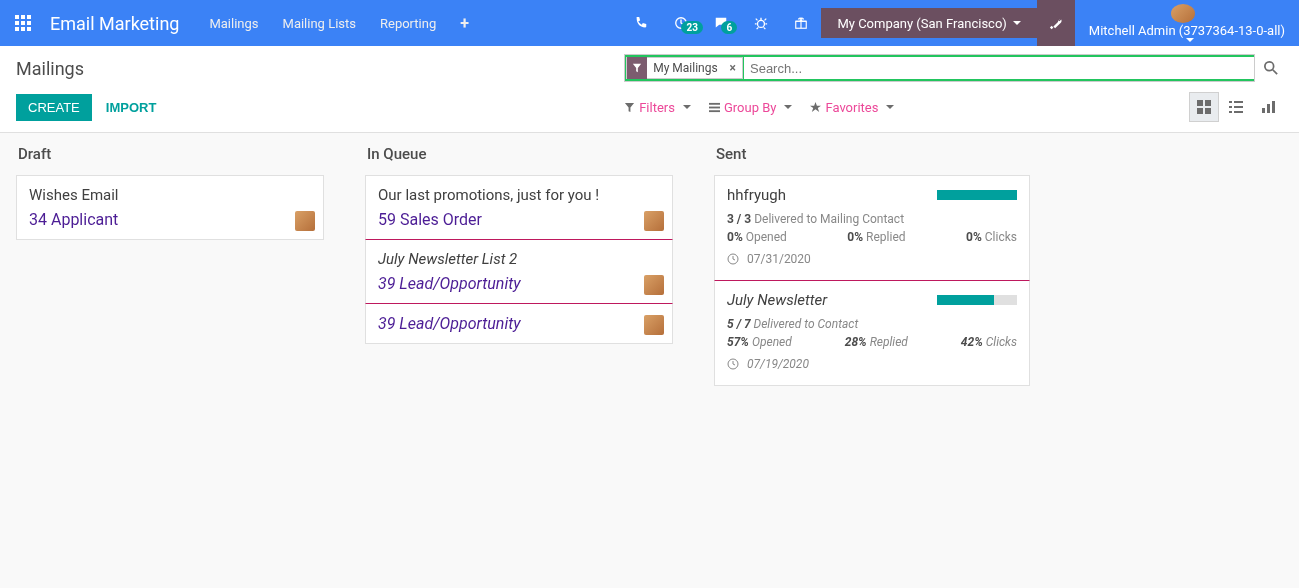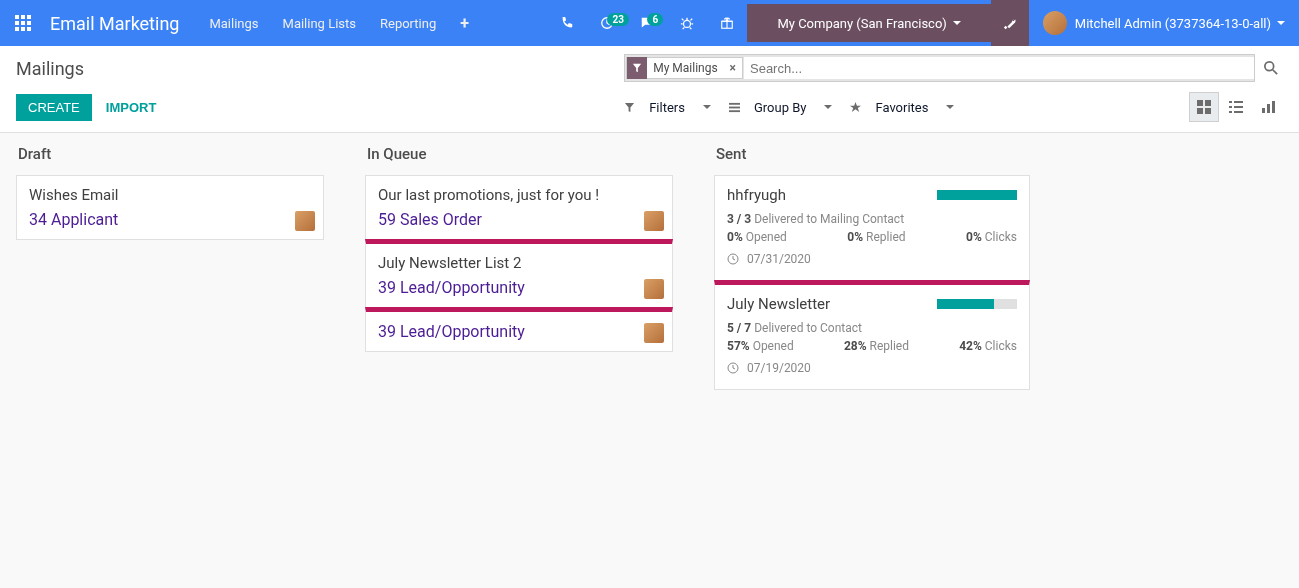--- a/index.html
+++ b/index.html
@@ -8,58 +8,58 @@
   
   .topnav { display: flex; align-items: center; background: #3b82f6; height: 46px; color: #fff; }
   .apps-icon { width: 46px; height: 46px; display: flex; align-items: center; justify-content: center; cursor: pointer; }
   .apps-icon svg { width: 16px; height: 16px; fill: #fff; }
   .app-title { font-size: 18px; font-weight: 400; padding: 0 18px 0 4px; }
   .nav-menu { display: flex; align-items: center; height: 100%; }
   .nav-item { padding: 0 12px; height: 46px; display: flex; align-items: center; cursor: pointer; font-size: 13px; color: #eee; }
   .nav-spacer { flex: 1; }
   .nav-icon-btn { width: 40px; height: 46px; display: flex; align-items: center; justify-content: center; cursor: pointer; position: relative; }
   .nav-icon-btn svg { width: 14px; height: 14px; fill: #fff; }
-  .badge { position: absolute; top: 13px; left: 20px; background: #00a09d; color: #fff; font-size: 10px; border-radius: 8px; padding: 1px 5px; font-weight: bold; }
-  .company-switcher { background: #6b4f60; height: 38px; display: flex; align-items: center; padding: 0 30px; cursor: pointer; font-size: 13px; }
+  .badge { position: absolute; top: 21px; left: 20px; background: #00a09d; color: #fff; font-size: 10px; border-radius: 8px; padding: 1px 5px; font-weight: bold; }
+  .company-switcher { background: #6b4f60; height: 30px; display: flex; align-items: center; padding: 0 16px; cursor: pointer; font-size: 13px; }
   .company-switcher .caret, .user-menu .caret { margin-left: 6px; }
   .icon-btn-dark { background: #6b4f60; width: 38px; height: 46px; display: flex; align-items: center; justify-content: center; cursor: pointer; }
-  .user-menu { display: flex; align-items: center; padding: 4px 14px; height: 46px; cursor: pointer; }
+  .user-menu { display: flex; align-items: center; padding: 4px 14px; height: 46px; cursor: pointer; flex-direction: column; }
   .avatar-sm { width: 24px; height: 24px; border-radius: 50%; background: linear-gradient(135deg,#d9a066,#b56f3a); margin-right: 8px; display:inline-block; }
   .caret { width: 0; height: 0; border-left: 4px solid transparent; border-right: 4px solid transparent; border-top: 4px solid #fff; display:inline-block; }
 
   
   .control-panel { background: #fff; border-bottom: 1px solid #e0e0e0; padding: 8px 16px 10px; }
   .cp-row { display: flex; align-items: center; }
   .cp-row + .cp-row { margin-top: 10px; }
   .breadcrumb { font-size: 18px; color: #4c4c4c; flex: 0 0 48%; }
   .search-area { flex: 1; display: flex; align-items: center; gap: 4px; }
-  .search-box { flex: 1; display: flex; align-items: center; border: 1px solid #ccc; height: 28px; background: #e5e5e5; position: relative; }
+  .search-box { flex: 1; display: flex; align-items: center; border: 1px solid #ccc; height: 28px; background: #22c55e; position: relative; }
   .search-facet { display: flex; align-items: center; background: #fff; border: 1px solid #ccc; margin: 1px; height: 22px; font-size: 12px; }
   .facet-icon { background: #7c5c6f; color: #fff; width: 20px; height: 22px; display: flex; align-items: center; justify-content: center; }
   .facet-label { padding: 0 6px; color: #4c4c4c; }
   .facet-remove { padding: 0 6px; cursor: pointer; color: #6c6c6c; font-weight: bold; }
   .search-input { border: none; outline: none; flex: 1; padding: 0 6px; font-size: 13px; height: 22px; }
   .search-glass { width: 24px; display: flex; align-items: center; justify-content: center; color: #6c6c6c; cursor: pointer; }
   .cp-left-btns { display: flex; gap: 6px; flex: 0 0 48%; }
   .btn-create { background: #00a09d; color: #fff; border: none; padding: 6px 12px; font-size: 13px; font-weight: normal; cursor: pointer; }
   .btn-import { background: none; border: none; color: #00a09d; font-size: 13px; font-weight: bold; padding: 6px 8px; cursor: pointer; }
   .cp-right { flex: 1; display: flex; align-items: center; justify-content: space-between; }
   .search-options { display: flex; gap: 18px; }
-  .search-opt { display: flex; align-items: center; gap: 14px; cursor: pointer; color: #0f172a; font-size: 13px; }
+  .search-opt { display: flex; align-items: center; gap: 4px; cursor: pointer; color: #ec4899; font-size: 13px; }
   .search-opt .caret { border-top-color: #6c6c6c; margin-left: 4px; }
   .view-switcher { display: flex; gap: 2px; }
   .view-btn { width: 30px; height: 30px; border: 1px solid transparent; display: flex; align-items: center; justify-content: center; cursor: pointer; color: #6c6c6c; }
   .view-btn.active { background: #e9ecef; border-color: #d0d0d0; }
 
   
   .kanban { display: flex; padding: 12px 0 0 0; overflow-x: auto; height: calc(588px - 46px - 86px); gap: 17px; }
   .kanban-col { width: 332px; flex-shrink: 0; padding: 0 8px 0 16px; }
   .col-title { font-weight: 500; font-size: 15px; color: #4c4c4c; margin-bottom: 12px; padding-left: 2px; }
   .card { background: #fff; border: 1px solid #e0e0e0; padding: 10px 12px; cursor: pointer; position: relative; }
-  .card + .card { border-top: 5px solid #be185d; margin-top: -1px; }
+  .card + .card { border-top: 1px solid #be185d; margin-top: -1px; font-style: italic; }
   .card-group .card:first-child { border-top: 1px solid #e0e0e0; }
   .card-title { font-size: 15px; color: #404040; margin-bottom: 6px; }
   .card-sub { font-size: 16px; color: #4c1d95; }
   .card-avatar { position: absolute; right: 8px; bottom: 8px; width: 20px; height: 20px; background: linear-gradient(135deg,#d9a066,#b56f3a); border-radius: 2px; }
 
   
   .sent-card .top-row { display: flex; align-items: center; justify-content: space-between; margin-bottom: 8px; }
   .sent-card .card-title { margin-bottom: 0; }
   .progress { width: 80px; height: 10px; background: #e0e0e0; position: relative; }
   .progress-fill { height: 100%; background: #00a09d; }

